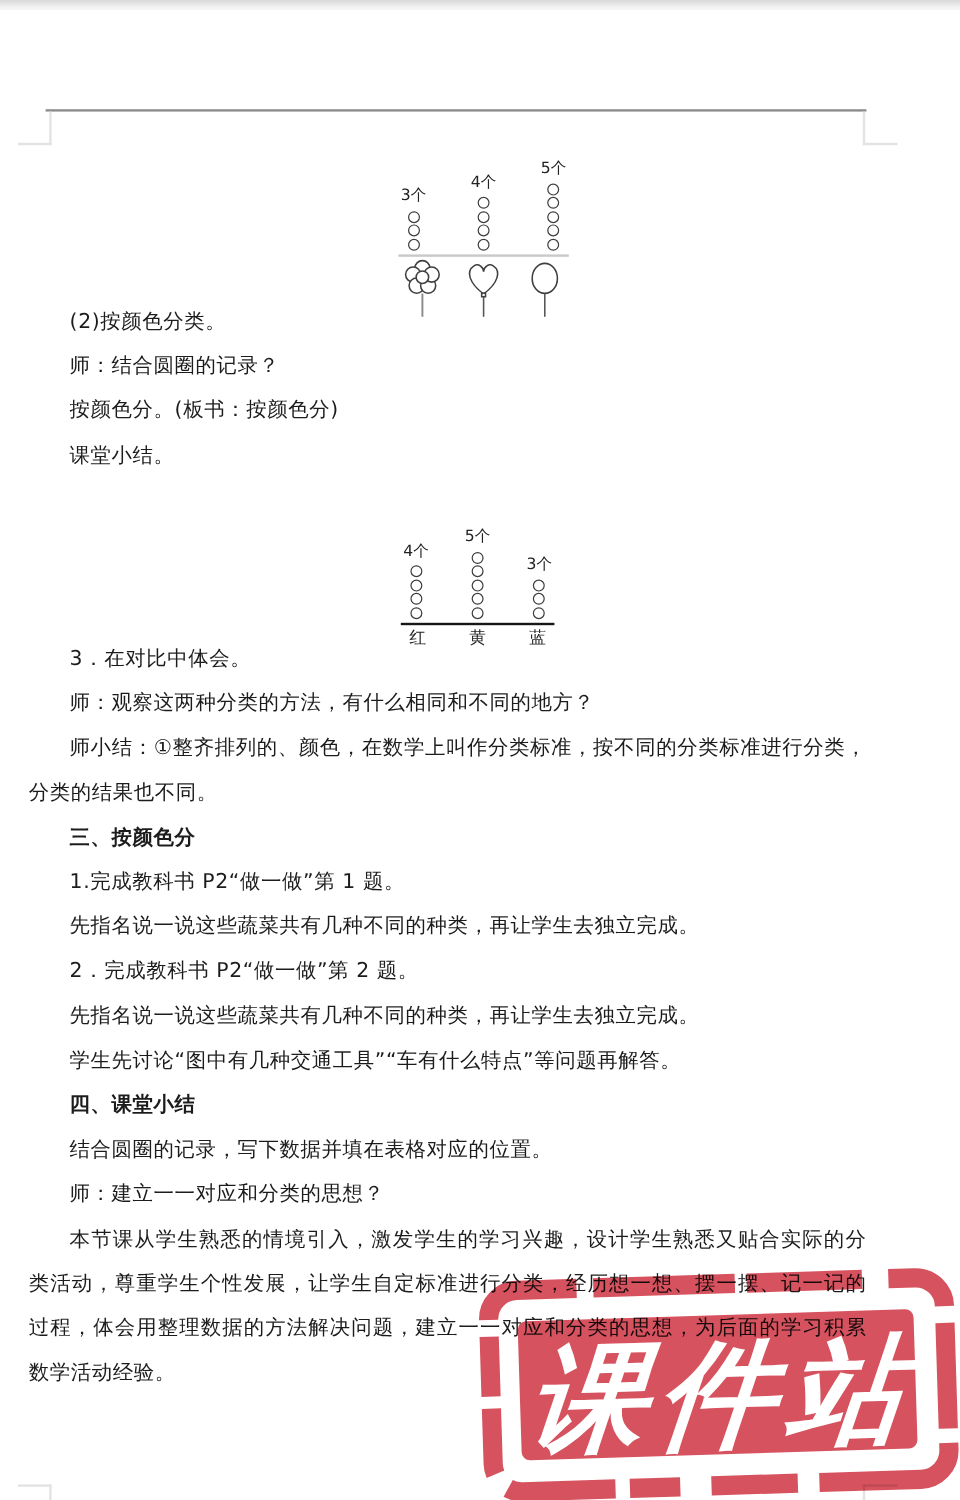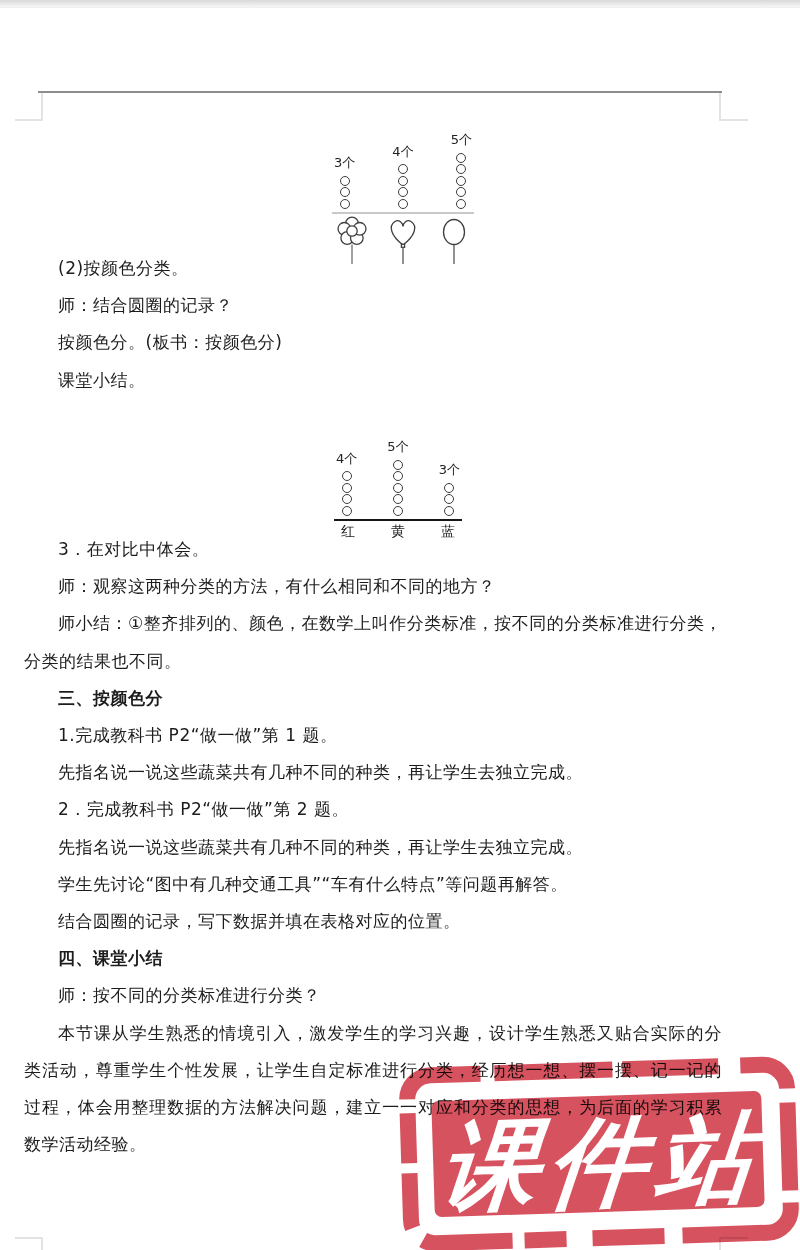--- a/index.html
+++ b/index.html
@@ -148,23 +148,23 @@
 <div class="text-block" id="text2" style="top:531px;">
     <p class="para">3．在对比中体会。</p>
     <p class="para">师：观察这两种分类的方法，有什么相同和不同的地方？</p>
     <p class="para">师小结：①整齐排列的、颜色，在数学上叫作分类标准，按不同的分类标准进行分类，分类的结果也不同。</p>
     <p class="para bold">三、按颜色分</p>
     <p class="para">1.完成教科书 P2“做一做”第 1 题。</p>
     <p class="para">先指名说一说这些蔬菜共有几种不同的种类，再让学生去独立完成。</p>
     <p class="para">2．完成教科书 P2“做一做”第 2 题。</p>
     <p class="para">先指名说一说这些蔬菜共有几种不同的种类，再让学生去独立完成。</p>
     <p class="para">学生先讨论“图中有几种交通工具”“车有什么特点”等问题再解答。</p>
+    <p class="para bold">四、课堂小结</p>
     <p class="para">结合圆圈的记录，写下数据并填在表格对应的位置。</p>
-    <p class="para bold">四、课堂小结</p>
-    <p class="para">师：按不同的分类标准进行分类？</p>
+    <p class="para">师：建立一一对应和分类的思想？</p>
     <p class="para">本节课从学生熟悉的情境引入，激发学生的学习兴趣，设计学生熟悉又贴合实际的分类活动，尊重学生个性发展，让学生自定标准进行分类，经历想一想、摆一摆、记一记的过程，体会用整理数据的方法解决问题，建立一一对应和分类的思想，为后面的学习积累数学活动经验。</p>
   </div>
 
 <div class="stamp">
   <svg viewBox="0 0 400 188">
     <rect x="10" y="10" width="380" height="168" rx="24" fill="none" stroke="#d6525f" stroke-width="16" stroke-dasharray="50 14 118 10 96 22 60 14 88 12 128 18 72 26 42 12 90 16 55 10"></rect>
     <rect x="34" y="36" width="330" height="116" rx="7" fill="#d6525f"></rect>
     <text x="216" y="136" text-anchor="middle" font-size="98" fill="#ffffff" transform="skewX(-7)">课件站</text>
   </svg>
 </div>

